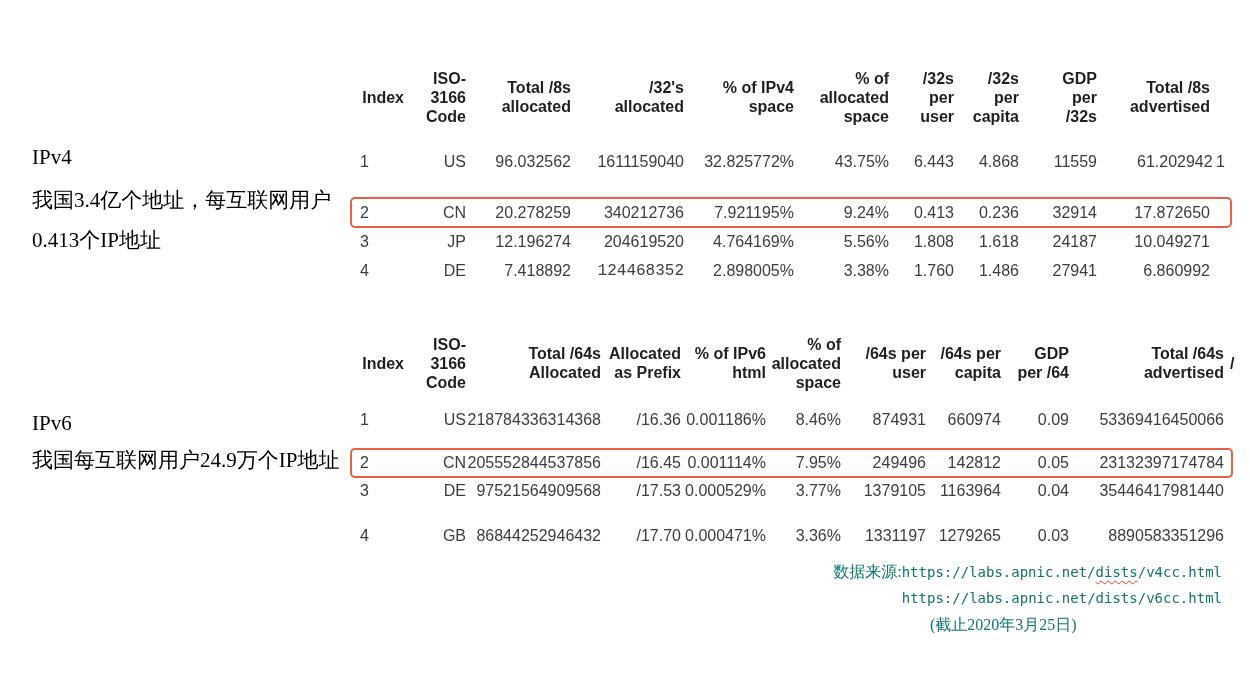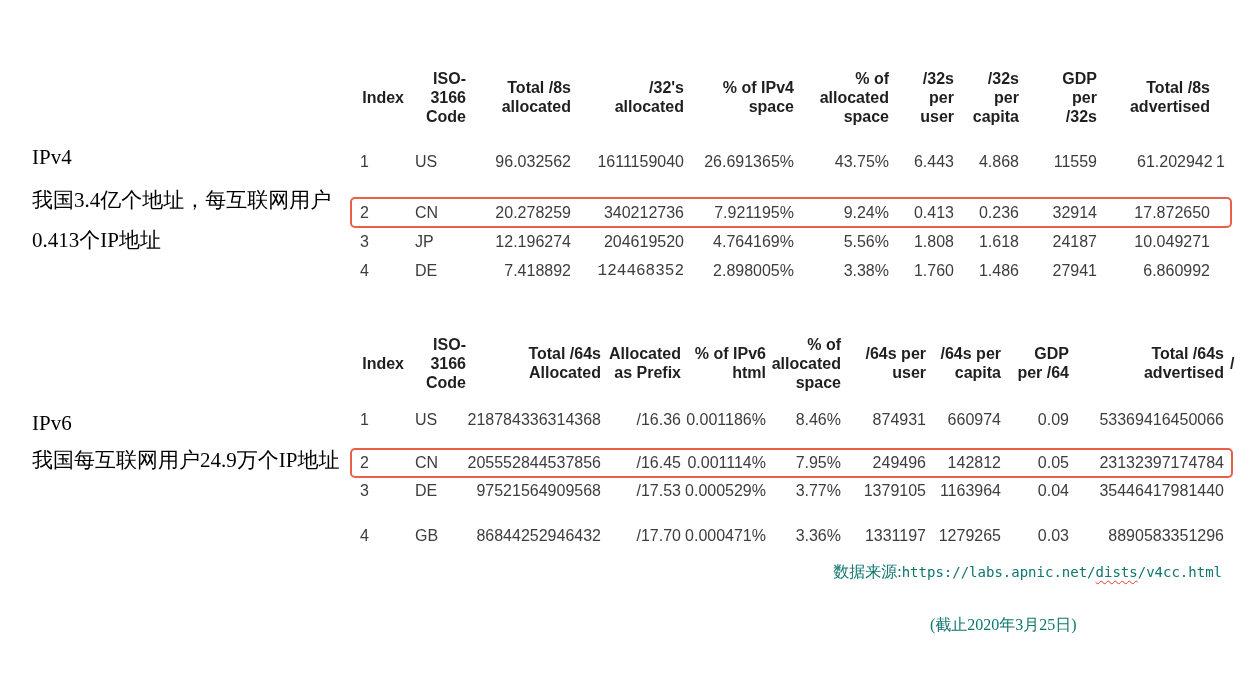--- a/index.html
+++ b/index.html
@@ -18,21 +18,21 @@
   
   .table{position:absolute;font-size:16px;color:var(--data-text,#3d3d3d);}
   #t4{left:352px;top:57px;}
   #t6{left:352px;top:332px;}
   .thead{display:flex;align-items:center;font-weight:bold;color:var(--header-text,#1f1f1f);}
   .hcell{flex:0 0 auto;box-sizing:border-box;text-align:right;white-space:pre-line;line-height:19px;}
   .hcell.left{text-align:left;padding-left:6px;}
   .row{display:flex;align-items:center;position:relative;}
   .dcell{flex:0 0 auto;box-sizing:border-box;text-align:right;white-space:nowrap;}
   .dcell.c0{text-align:left;padding-left:8px;}
-  .dcell.c1{text-align:left;padding-left:11px;}
+  .dcell.c1{text-align:right;padding-left:11px;}
   .dcell.c10{text-align:left;padding-left:6px;}
   .row.hl::after{content:"";position:absolute;left:-2px;right:-3px;top:-1px;bottom:-1px;
                  border:2px solid var(--hl,#e9604a);border-radius:5px;pointer-events:none;}
 
   
   .src{position:absolute;white-space:nowrap;color:#0f766e;}
   .cjk{font-family:"Liberation Serif","DejaVu Serif",serif;font-size:16px;}
   .url{font-family:"DejaVu Sans Mono","Liberation Mono",monospace;font-size:14px;}
   .wavy{text-decoration:underline;text-decoration-style:wavy;
         text-decoration-color:#e53e2e;text-decoration-thickness:1px;text-underline-offset:3px;}
@@ -77,21 +77,21 @@
 /32s</div>
         <div class="hcell" style="width: 113px;">Total /8s
 advertised</div>
         <div class="hcell left" style="width: 16px;"></div>
       </div>
       <div class="row" style="margin-top: 10px; height: 29px; width: 877px;">
         <div class="dcell c0" style="width: 52px;">1</div>
         <div class="dcell c1" style="width: 62px;">US</div>
         <div class="dcell c2" style="width: 105px;">96.032562</div>
         <div class="dcell c3" style="width: 113px;">1611159040</div>
-        <div class="dcell c4" style="width: 110px;">26.691365%</div>
+        <div class="dcell c4" style="width: 110px;">32.825772%</div>
         <div class="dcell c5" style="width: 95px;">43.75%</div>
         <div class="dcell c6" style="width: 65px;">6.443</div>
         <div class="dcell c7" style="width: 65px;">4.868</div>
         <div class="dcell c8" style="width: 78px;">11559</div>
         <div class="dcell c9" style="width: 113px; padding-left: 40px;">61.202942</div>
         <div class="dcell c10" style="width: 16px;">1</div>
       </div>
       <div class="row hl" style="margin-top: 22px; height: 29px; width: 877px;">
         <div class="dcell c0" style="width: 52px;">2</div>
         <div class="dcell c1" style="width: 62px;">CN</div>
@@ -205,15 +205,16 @@
         <div class="dcell c5" style="width: 75px;">3.36%</div>
         <div class="dcell c6" style="width: 85px;">1331197</div>
         <div class="dcell c7" style="width: 75px;">1279265</div>
         <div class="dcell c8" style="width: 68px;">0.03</div>
         <div class="dcell c9" style="width: 155px;">8890583351296</div>
         <div class="dcell c10" style="width: 16px;"></div>
       </div>
     </div>
 
   <div id="s1" class="src"><span class="cjk">数据来源:</span><span class="url">https://labs.apnic.net/</span><span class="url wavy">dists</span><span class="url">/v4cc.html</span></div>
+  <div id="s2" class="src"><span class="url">https://labs.apnic.net/dists/v6cc.html</span></div>
   <div id="s3" class="src cjk">(截止2020年3月25日)</div>
 
 </div>
 
 </body></html>

